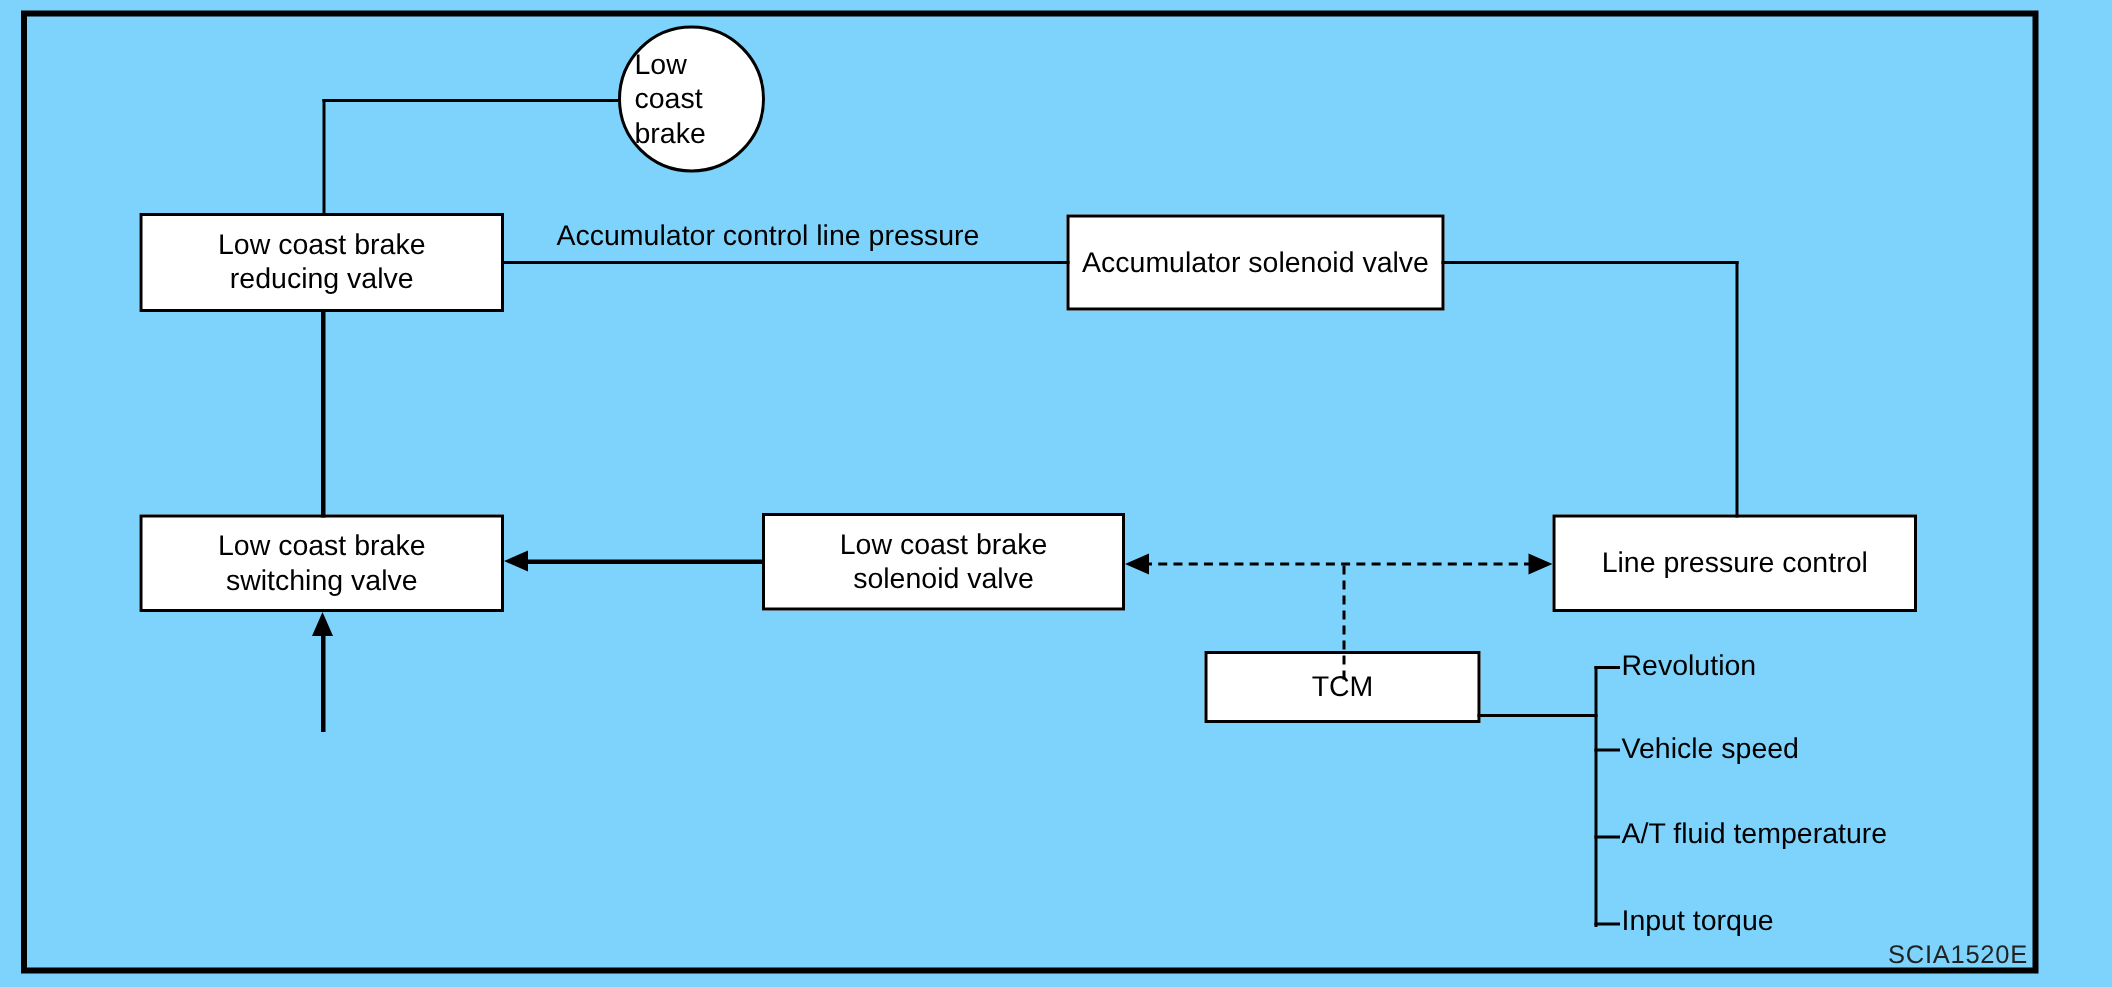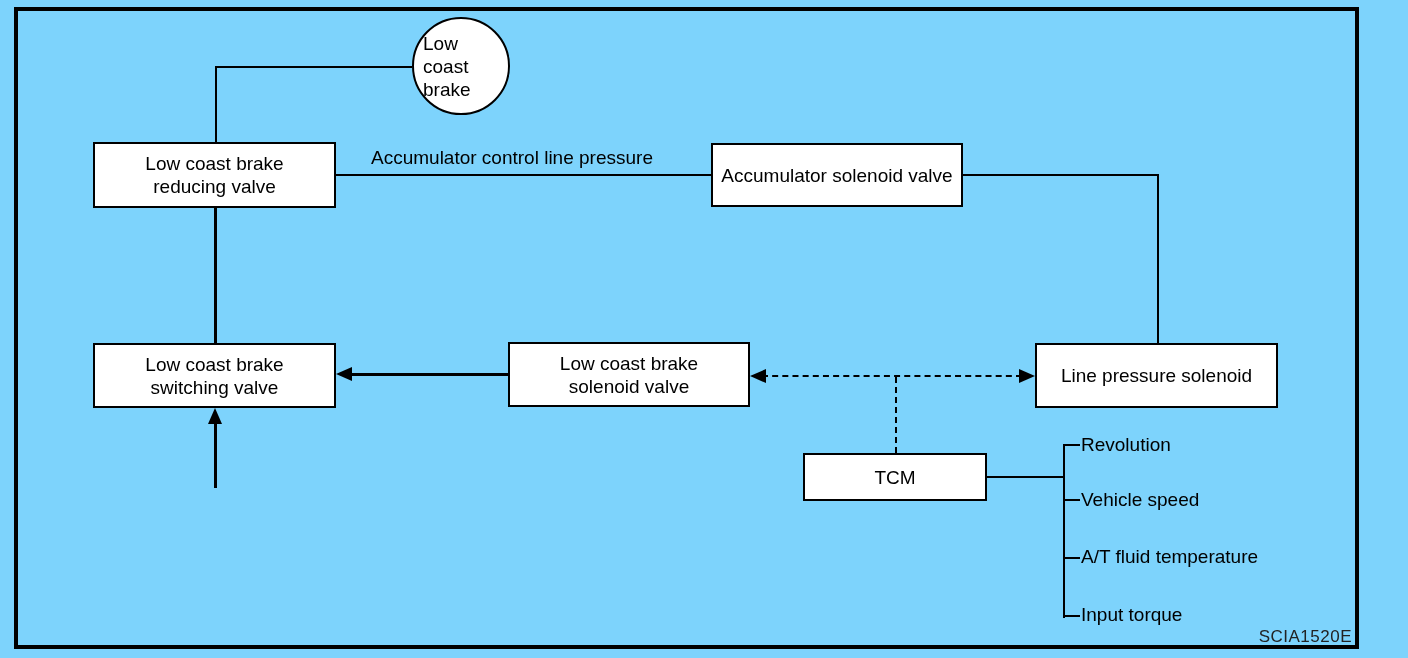--- a/index.html
+++ b/index.html
@@ -20,21 +20,21 @@
     position:absolute;border:2px solid #000;background:#fff;
     box-sizing:border-box;
     display:flex;flex-direction:column;align-items:center;justify-content:center;
     text-align:center;font-size:19px;line-height:23px;
   }
   .b-reducing {left:93px; top:142px;width:243px;height:66px}
   .b-accum    {left:711px;top:143px;width:252px;height:64px}
   .b-switching{left:93px; top:343px;width:243px;height:65px}
   .b-solenoid {left:508px;top:342px;width:242px;height:65px}
   .b-linepress{left:1035px;top:343px;width:243px;height:65px}
-  .b-tcm      {left:803px;top:453px;width:184px;height:48px}
+  .b-tcm      {left:803px;top:434px;width:184px;height:48px}
   .circle{
     position:absolute;left:412px;top:17px;width:98px;height:98px;
     border:2px solid #000;border-radius:50%;box-sizing:border-box;background:#fff;
     display:flex;flex-direction:column;justify-content:center;
     padding-left:9px;font-size:19px;line-height:23px;
   }
   
   .hline{position:absolute;height:2px;background:#000}
   .vline{position:absolute;width:2px;background:#000}
   .dash-h{position:absolute;height:0;border-top:2px dashed #000}
@@ -97,21 +97,21 @@
     <span>Low coast brake</span>
     <span>switching valve</span>
   </div>
 
   <div class="box b-solenoid">
     <span>Low coast brake</span>
     <span>solenoid valve</span>
   </div>
 
   <div class="box b-linepress">
-    <span>Line pressure solenoid</span>
+    <span>Line pressure control</span>
   </div>
 
   <div class="box b-tcm">
     <span>TCM</span>
   </div>
 
   <div class="hline l1"></div>
   <div class="vline l2"></div>
   <div class="hline l3"></div>
   <div class="hline l4"></div>

